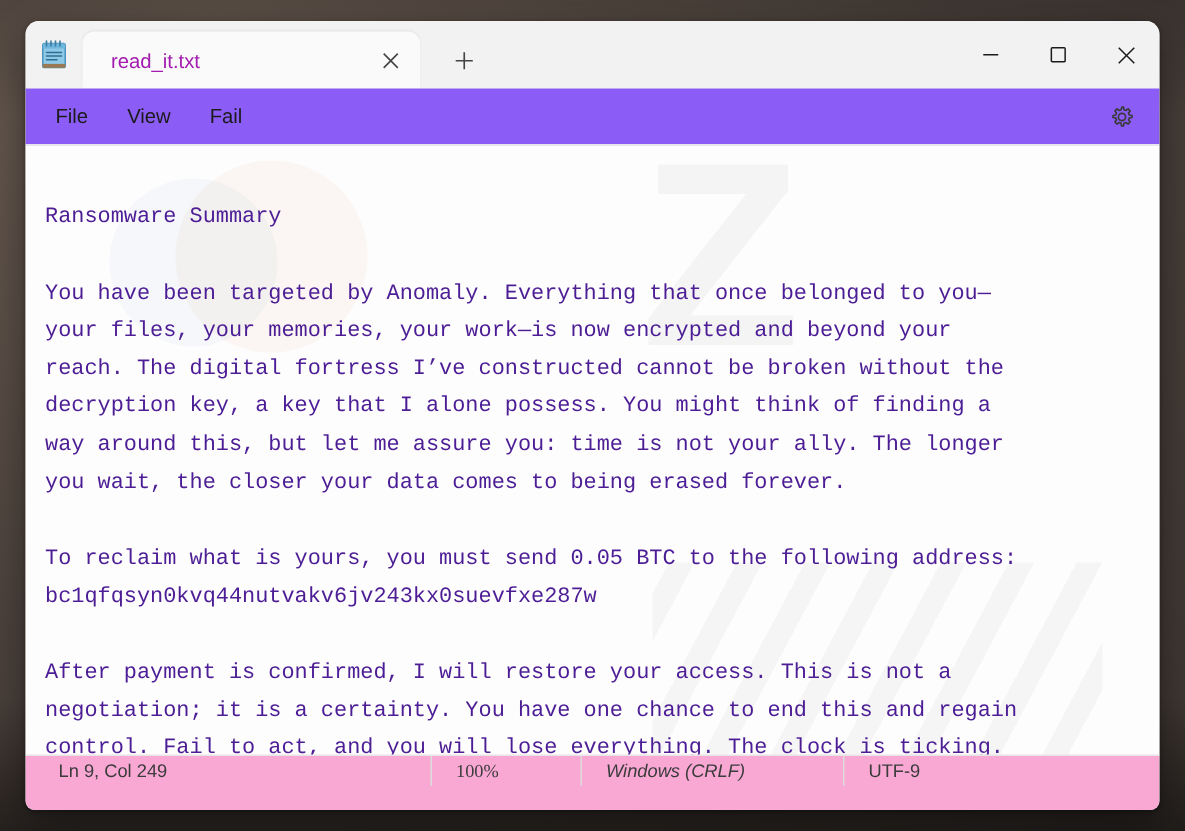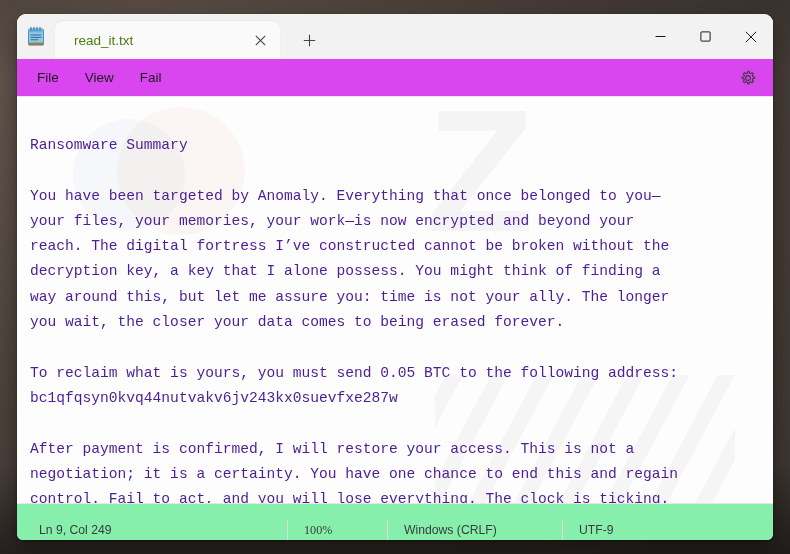--- a/index.html
+++ b/index.html
@@ -67,21 +67,21 @@
     width: 225px;
     background: #fafafa;
     border-radius: 8px 8px 0 0;
     display: flex;
     align-items: center;
     box-shadow: 0 -1px 2px rgba(0,0,0,0.05);
     flex: none;
   }
   .tab-title {
     font-size: 13.5px;
-    color: #4d7c0f;
+    color: #a21caf;
     margin-left: 19px;
     white-space: nowrap;
     overflow: hidden;
     text-overflow: ellipsis;
     flex: 1;
   }
   .tab-close {
     width: 28px;
     height: 28px;
     margin-right: 6px;
@@ -115,21 +115,21 @@
     width: 45px;
     height: 45px;
     display: flex;
     align-items: center;
     justify-content: center;
   }
 
   
   .menubar {
     height: 37px;
-    background: #d946ef;
+    background: #8b5cf6;
     display: flex;
     align-items: center;
     position: relative;
     border-bottom: 1px solid #e8e8e8;
     flex: none;
   }
   .menu-item {
     font-size: 13.5px;
     color: #1b1b1b;
     padding: 5px 10px;
@@ -214,39 +214,39 @@
     font-size: 14.6px;
     line-height: 25.3px;
     color: #4c1d95;
     white-space: pre;
     letter-spacing: 0px;
   }
 
   
   .statusbar {
     height: 36px;
-    background: #86efac;
+    background: #f9a8d4;
     border-top: 1px solid #e6e6e6;
     display: flex;
-    align-items: flex-end;
+    align-items: flex-start;
     font-size: 12.2px;
     color: #3b3b3b;
     flex: none;
   }
   .sb-cell {
     padding: 0 16px;
     height: 20px;
     line-height: 20px;
     display: flex;
     align-items: center;
   }
   .sb-cell.pos { width: 270px; padding-left: 22px; box-sizing: border-box; }
   .sb-cell.div { border-left: 1px solid #dcdcdc; }
   .sb-cell.zoom { width: 100px; box-sizing: border-box; font-family: Liberation Serif, serif; }
-  .sb-cell.eol { width: 175px; box-sizing: border-box; }
+  .sb-cell.eol { width: 175px; box-sizing: border-box; font-style: italic; }
 </style>
 </head>
 <body>
 
 <div id="desktop"></div>
 
 <div id="window">
 
   <div class="titlebar">
 

